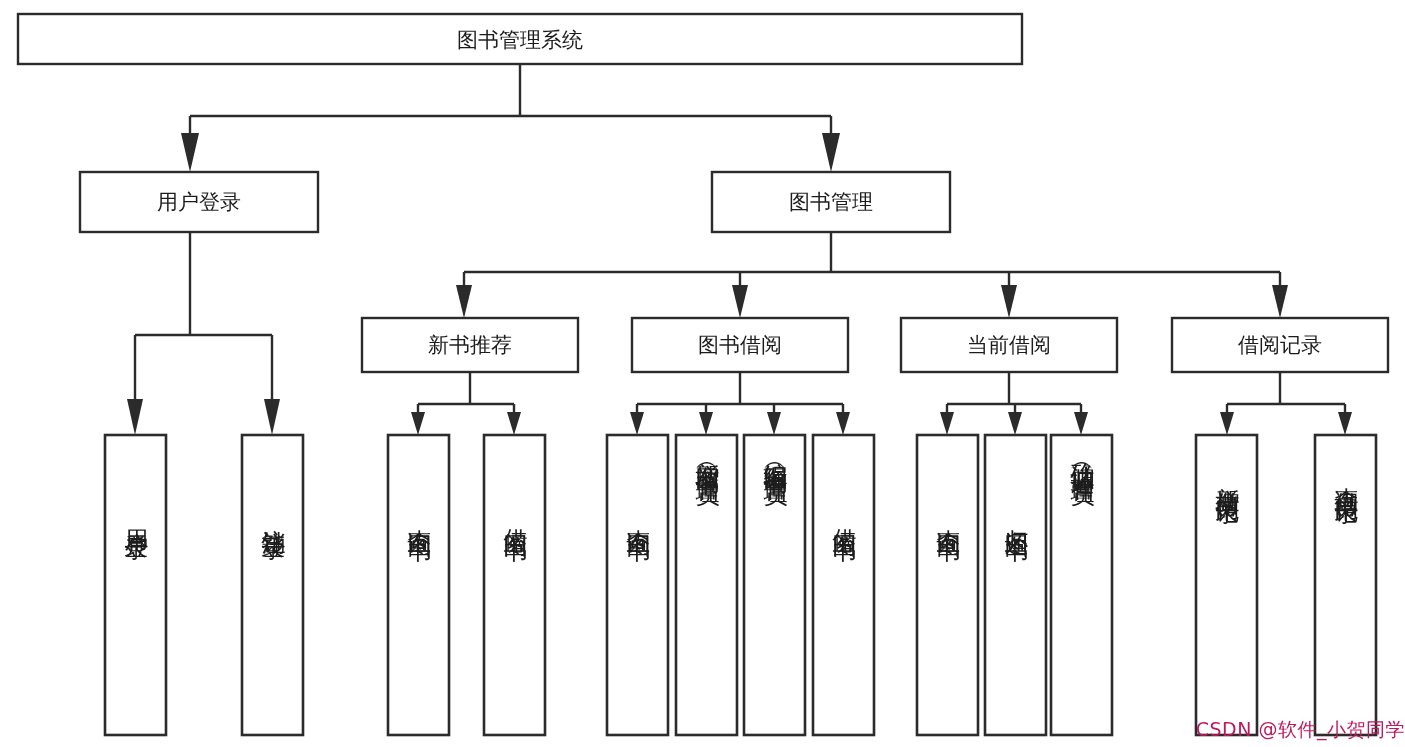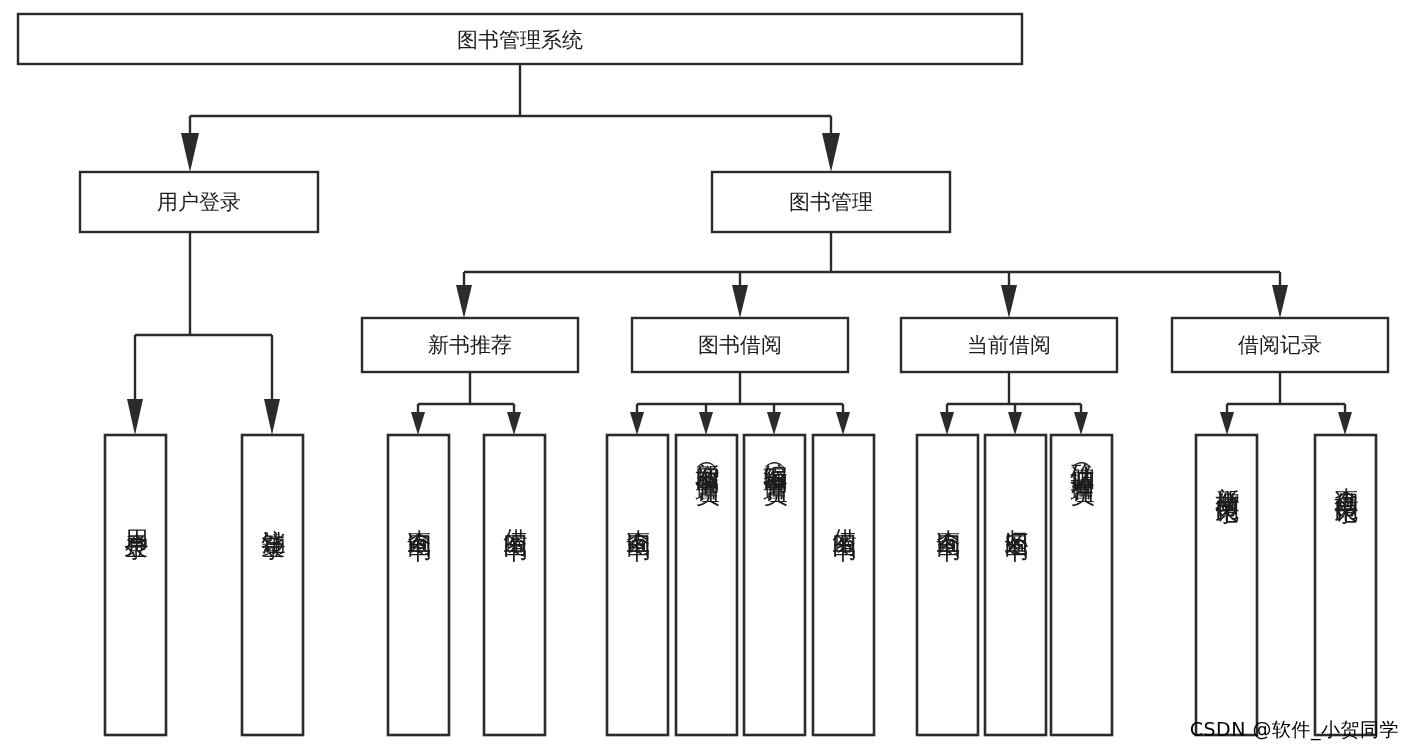--- a/index.html
+++ b/index.html
@@ -62,25 +62,25 @@
     line-height: 1.06;
     letter-spacing: 3px;
     color: #1c1c1c;
     white-space: nowrap;
     text-align: start;
     pointer-events: none;
     user-select: none;
   }
   .watermark {
     position: absolute;
-    right: 6px;
+    right: 0;
     bottom: 4px;
     font-family: "DejaVu Sans", "Liberation Sans", sans-serif;
     font-size: 19px;
-    color: #000000;
+    color: #be185d;
     letter-spacing: 0.5px;
     white-space: nowrap;
     pointer-events: none;
     user-select: none;
   }
 </style>
 </head>
 <body>
 
 <div id="diagram-root">

